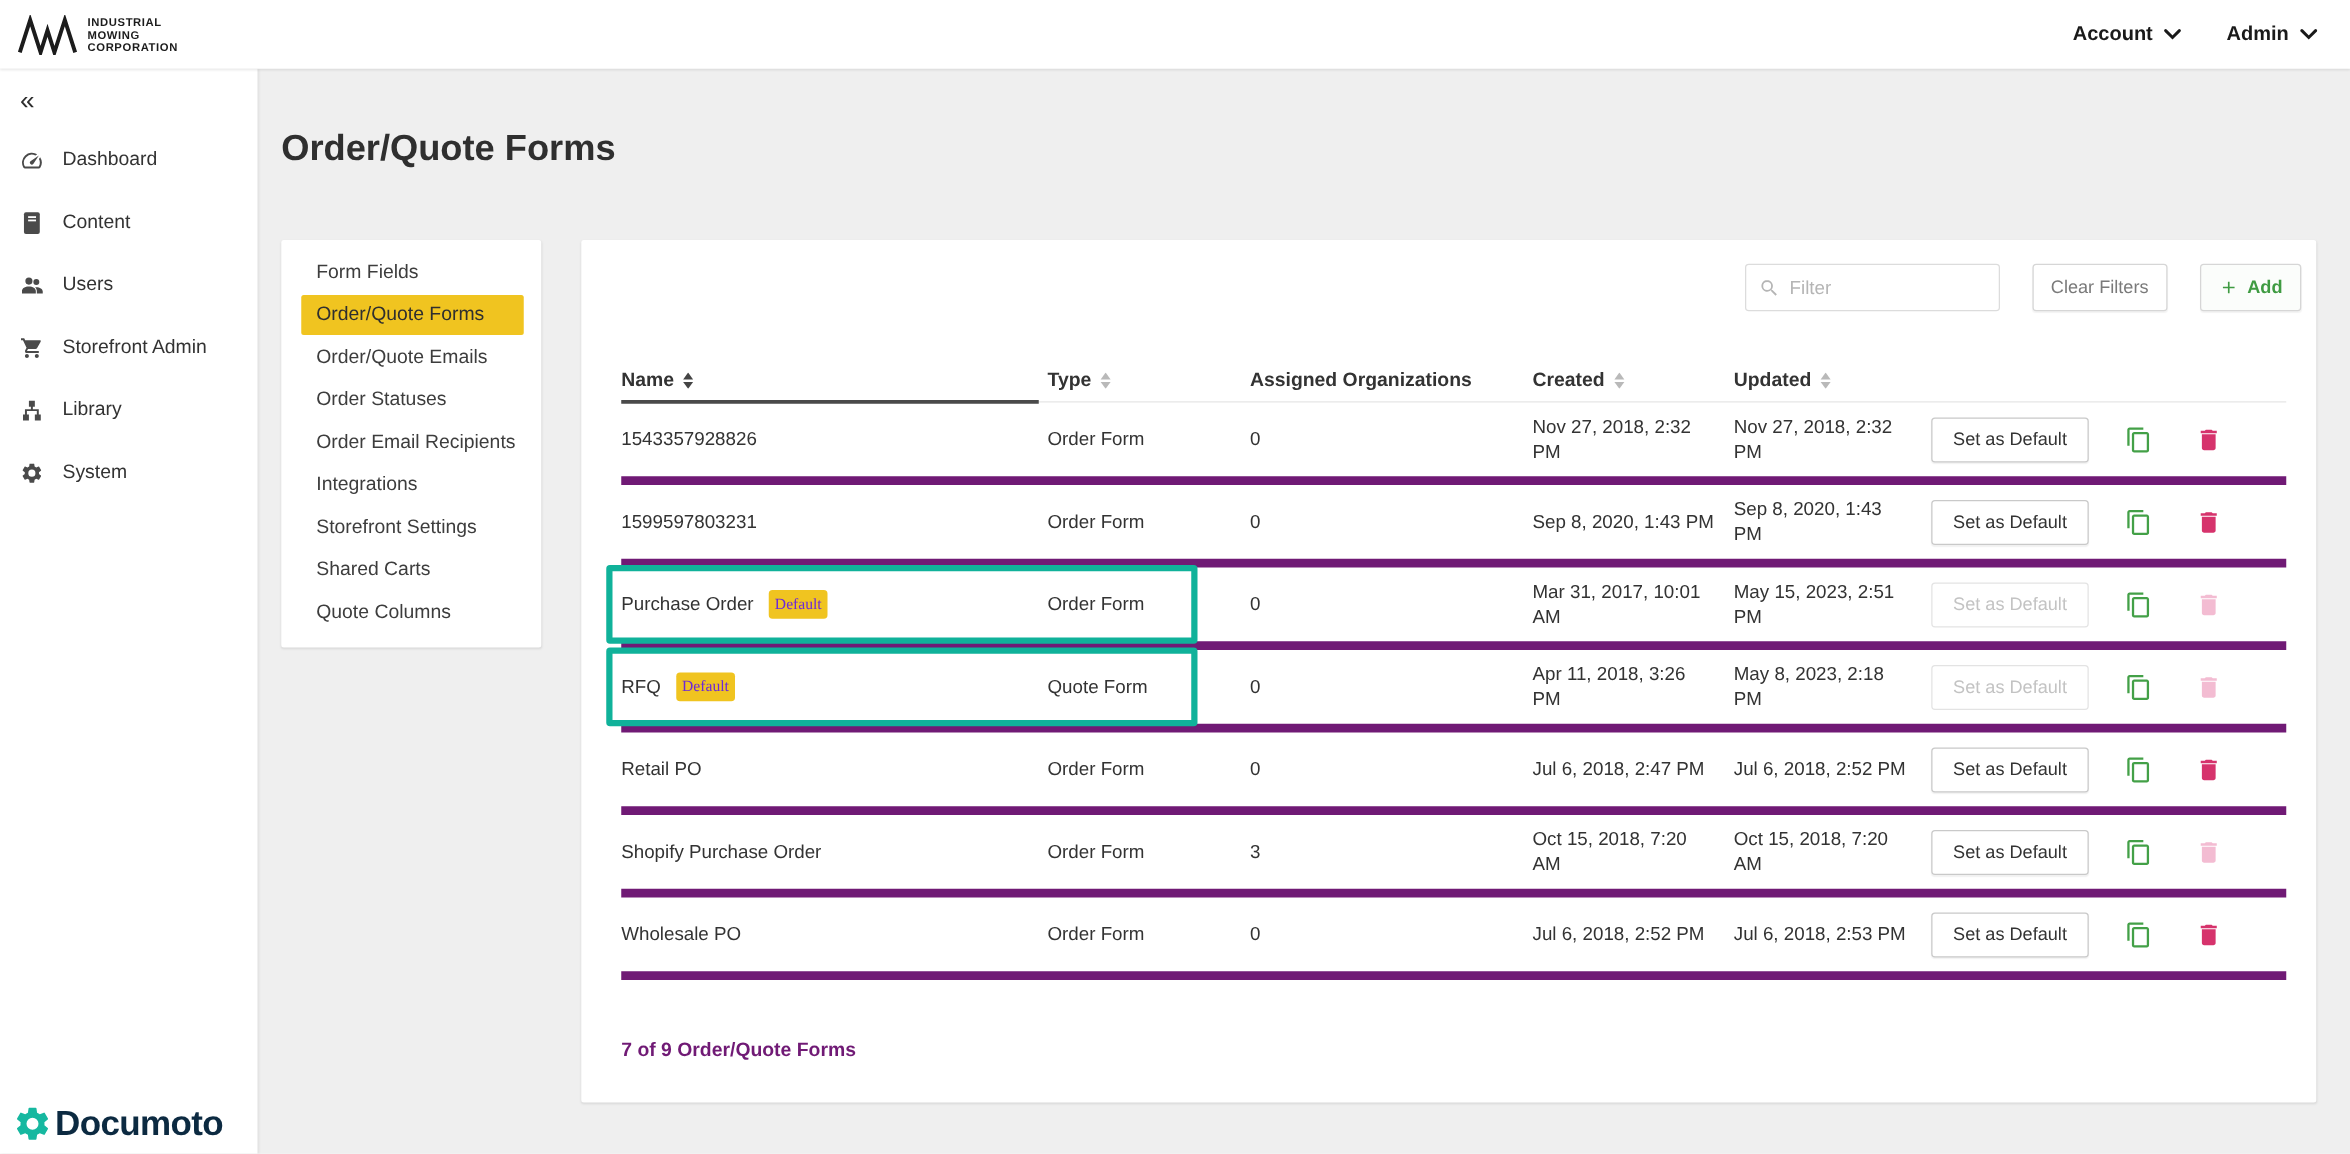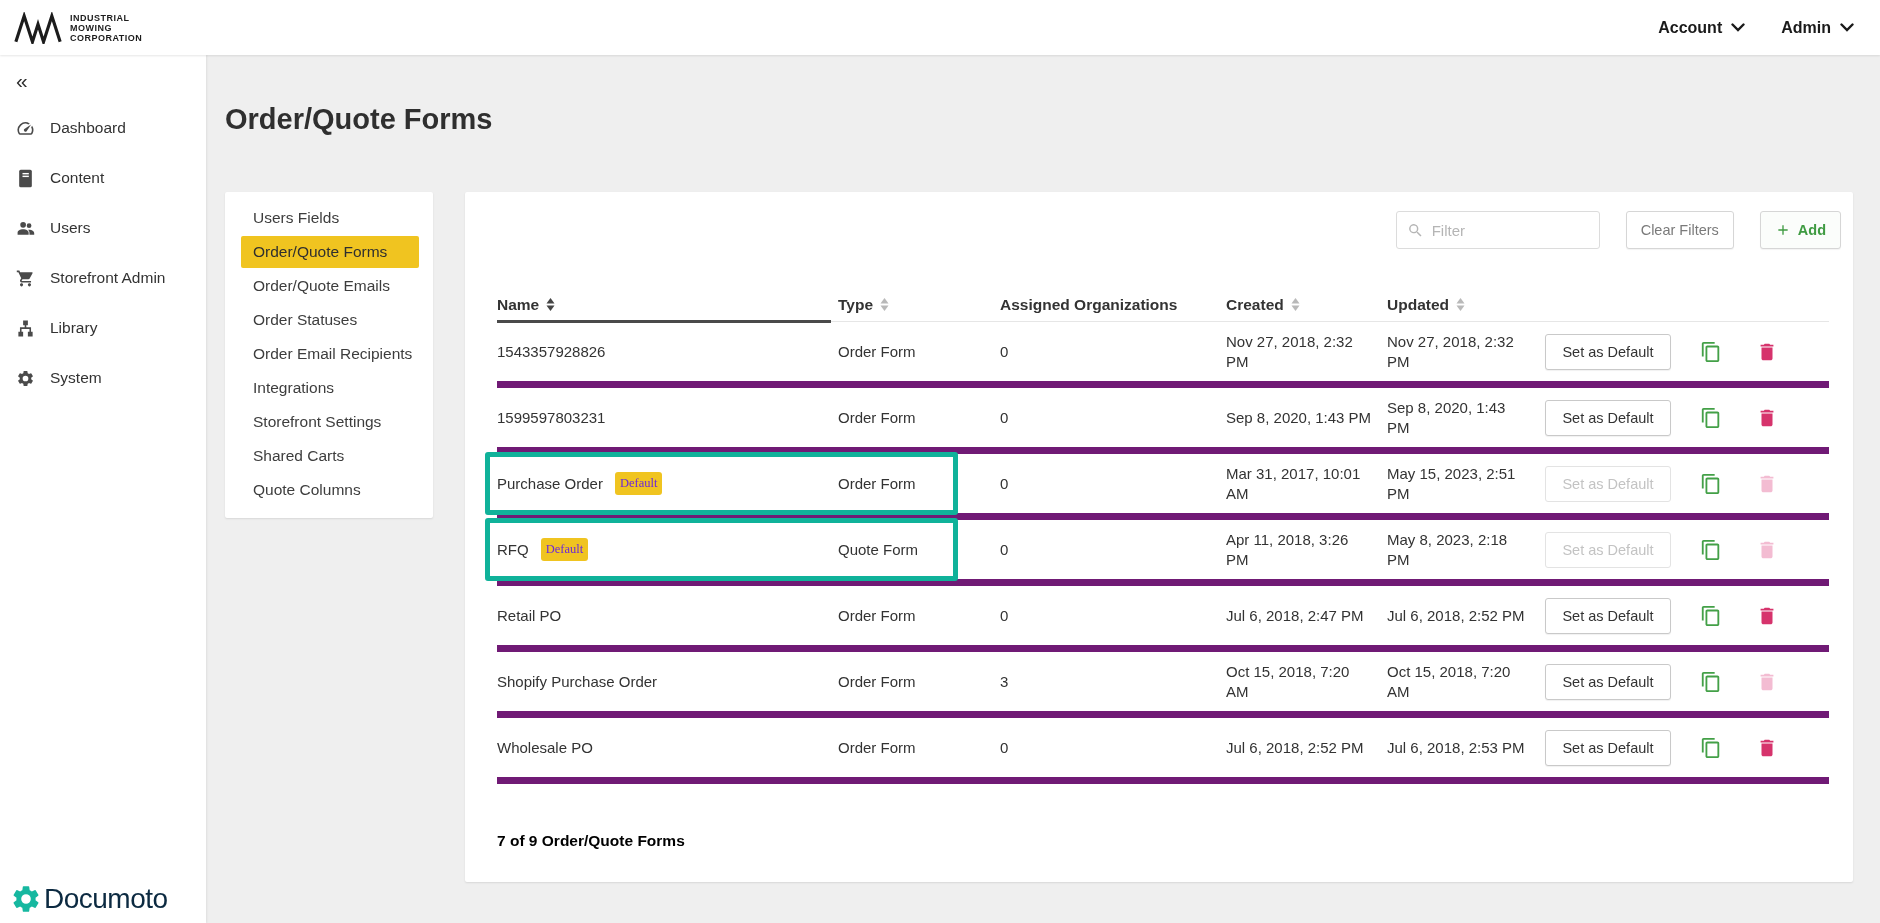--- a/index.html
+++ b/index.html
@@ -18,21 +18,21 @@
 
   
   .sidebar { position:absolute; top:55px; left:0; bottom:0; width:206px; background:#fff;
              box-shadow:1px 0 2px rgba(0,0,0,.07); z-index:30; }
   .collapse-btn { padding:14px 16px 10px; font-size:21px; color:#2e2e2e; cursor:pointer; width:100%; text-align:left; background:none; border:none; font-family:inherit; }
   .nav-item { display:flex; align-items:center; gap:15px; height:50px; padding:0 16px;
               font-size:15.5px; color:#333; cursor:pointer; }
   .nav-item svg { width:19px; height:19px; fill:#4a4a4a; flex:0 0 auto; }
   .documoto { position:absolute; bottom:8px; left:10px; display:flex; align-items:center; }
   .documoto svg { width:32px; height:32px; fill:#16b8a0; margin-right:2px; }
-  .documoto-text { font-size:28px; font-weight:400; color:#0c2a41; letter-spacing:-0.5px; }
+  .documoto-text { font-size:28px; font-weight:700; color:#0c2a41; letter-spacing:-0.5px; }
 
   
   .main { position:absolute; top:55px; left:206px; right:0; bottom:0; background:#efefef; }
   .page-title { position:absolute; left:19px; top:48px; font-size:29px; font-weight:700; color:#2f2f2f; }
 
   
   .subnav { position:absolute; left:19px; top:137px; width:208px; background:#fff;
             border-radius:2px; box-shadow:0 1px 2px rgba(0,0,0,.10); padding:10px 0; }
   .subnav-item { margin:0 14px 2px 16px; padding:7px 12px; font-size:15.5px; color:#3d3d3d;
                  border-radius:2px; cursor:pointer; white-space:nowrap; }
@@ -74,21 +74,21 @@
   .icon-btn { width:36px; height:36px; background:none; border:none; display:flex; align-items:center;
               justify-content:center; cursor:pointer; margin-left:8px; }
   .icon-btn svg { width:22px; height:22px; }
   .icon-btn.copy svg { fill:#43a047; }
   .icon-btn.del svg { fill:#d6336c; }
   .icon-btn.del.disabled svg { fill:#f3bcd2; }
 
   .trow.hl::after { content:''; position:absolute; left:-12px; top:-2px; bottom:-2px; width:463px;
                     border:5px solid #10b29a; border-radius:3px; pointer-events:none; z-index:5; }
 
-  .table-footer { position:absolute; left:32px; top:640px; font-size:15.5px; font-weight:700; color:#000000; }
+  .table-footer { position:absolute; left:32px; top:640px; font-size:15.5px; font-weight:700; color:#701a75; }
 </style>
 </head>
 <body>
 
 <header class="topbar">
   <div class="brand">
     <svg width="48" height="32" viewBox="0 0 52 34">
       <polyline points="2,32 11,4 20,32 26,13 32,32 41,4 50,32" fill="none" stroke="#1c1c1c" stroke-width="3.4" stroke-linejoin="miter"></polyline>
     </svg>
     <div class="brand-text">
@@ -161,21 +161,21 @@
       </svg>
     <span class="documoto-text">Documoto</span>
   </div>
 </aside>
 
 <main class="main">
   <h1 class="page-title">Order/Quote Forms</h1>
 
   <nav class="subnav">
 
-      <div class="subnav-item">Users Fields</div>
+      <div class="subnav-item">Form Fields</div>
 
       <div class="subnav-item active">Order/Quote Forms</div>
 
       <div class="subnav-item">Order/Quote Emails</div>
 
       <div class="subnav-item">Order Statuses</div>
 
       <div class="subnav-item">Order Email Recipients</div>
 
       <div class="subnav-item">Integrations</div>

